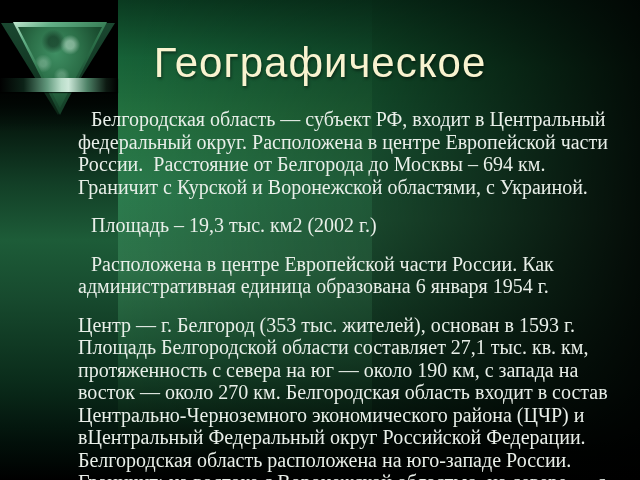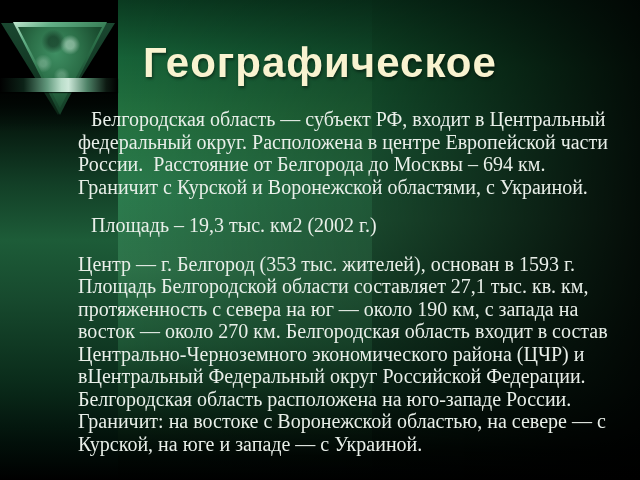--- a/index.html
+++ b/index.html
@@ -36,21 +36,21 @@
       radial-gradient(circle at 30% 45%, rgba(210,240,222,0.30) 0 3px, rgba(210,240,222,0) 9px),
       radial-gradient(circle at 52% 60%, rgba(200,235,214,0.28) 0 3px, rgba(200,235,214,0) 8px),
       radial-gradient(circle at 42% 18%, rgba(12,40,25,0.55) 0 5px, rgba(12,40,25,0) 12px),
       radial-gradient(ellipse at 45% 32%, #3f8f63 0%, #2c7049 38%, #1b4f31 68%, #0e3520 100%); }
   .logo-bar { position:absolute; left:0; top:78px; width:118px; height:14px;
     background:linear-gradient(90deg,#010101 0%,#0c2217 20%,#62997d 40%,#b9ddc9 52%,#cde8d9 58%,#4d8166 74%,#0d1a12 90%,#000 100%);
     box-shadow:0 1px 1px rgba(0,0,0,0.6); }
   
   .title {
     position:absolute; top:38px; left:0; width:100%; text-align:center; z-index:2;
-    font-family:"Liberation Sans", sans-serif; font-weight:bold;
+    font-family:"Liberation Sans", sans-serif; font-weight:normal;
     font-size:42px; line-height:50px; letter-spacing:1px;
     color:#F9F3D0; text-shadow:1px 2px 3px rgba(0,0,0,0.45);
   }
   
   .bodytext {
     position:absolute; left:62px; top:92px; width:562px; z-index:3;
     color:#E9EFE9; font-size:20px; line-height:22.5px;
   }
   .para { margin:16px; }
   .ind  { text-indent:13px; }
@@ -72,16 +72,17 @@
     <div class="logo-bar"></div>
   </div>
 
   <div class="title">
     <div>Географическое</div>
   </div>
 
   <div class="bodytext">
     <p class="para ind">Белгородская область — субъект РФ, входит в Центральный федеральный округ. Расположена в центре Европейской части России.&nbsp; Расстояние от Белгорода до Москвы – 694 км. Граничит с Курской и Воронежской областями, с Украиной.</p>
     <p class="para ind">Площадь – 19,3 тыс. км2 (2002 г.)</p>
+    <p class="para ind gap">Расположена в центре Европейской части России. Как административная единица образована 6 января 1954 г.</p>
     <p class="para gap">Центр — г. Белгород (353 тыс. жителей), основан в 1593 г. Площадь Белгородской области составляет 27,1 тыс. кв. км, протяженность с севера на юг — около 190 км, с запада на восток — около 270 км. Белгородская область входит в состав Центрально-Черноземного экономического района (ЦЧР) и вЦентральный Федеральный округ Российской Федерации.&nbsp; Белгородская область расположена на юго-западе России. Граничит: на востоке с Воронежской областью, на севере — с Курской, на юге и западе — с Украиной.</p>
   </div>
 
 </div>
 
 </body></html>

